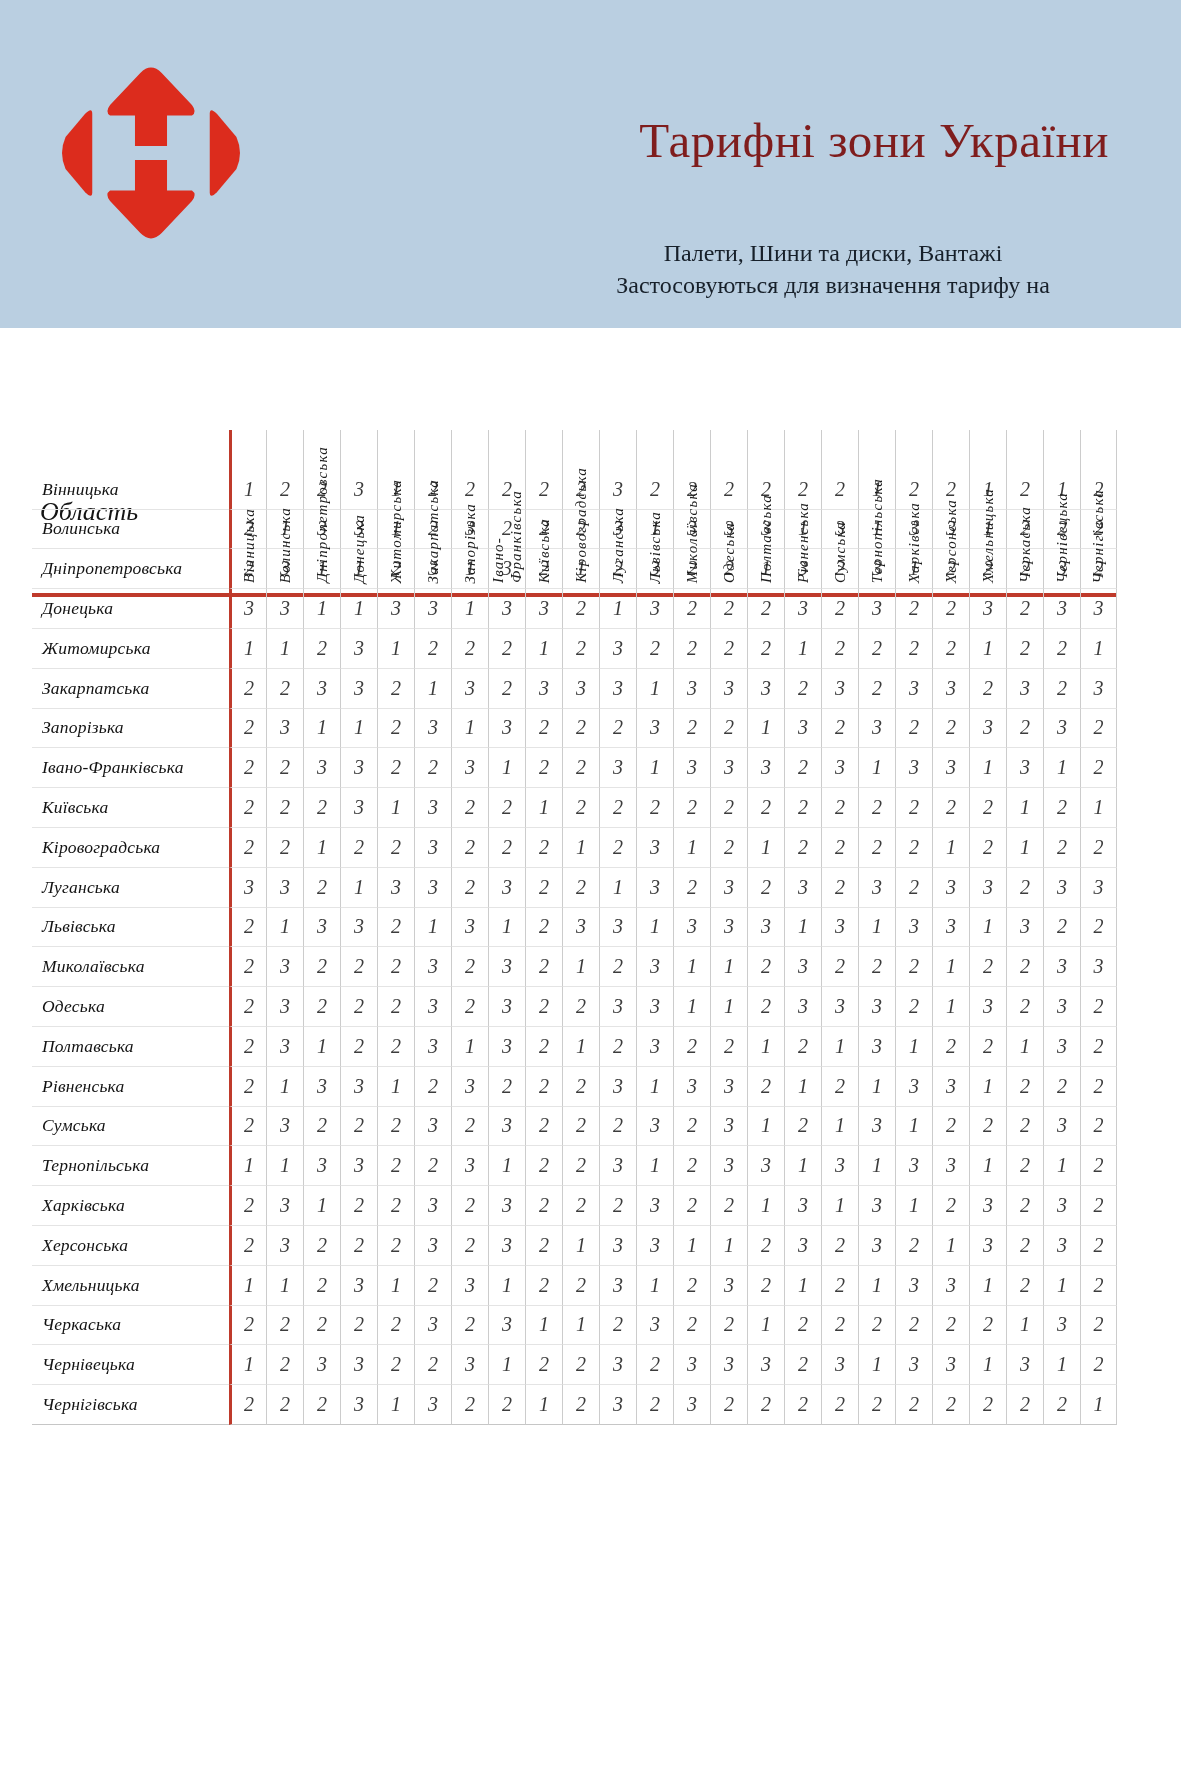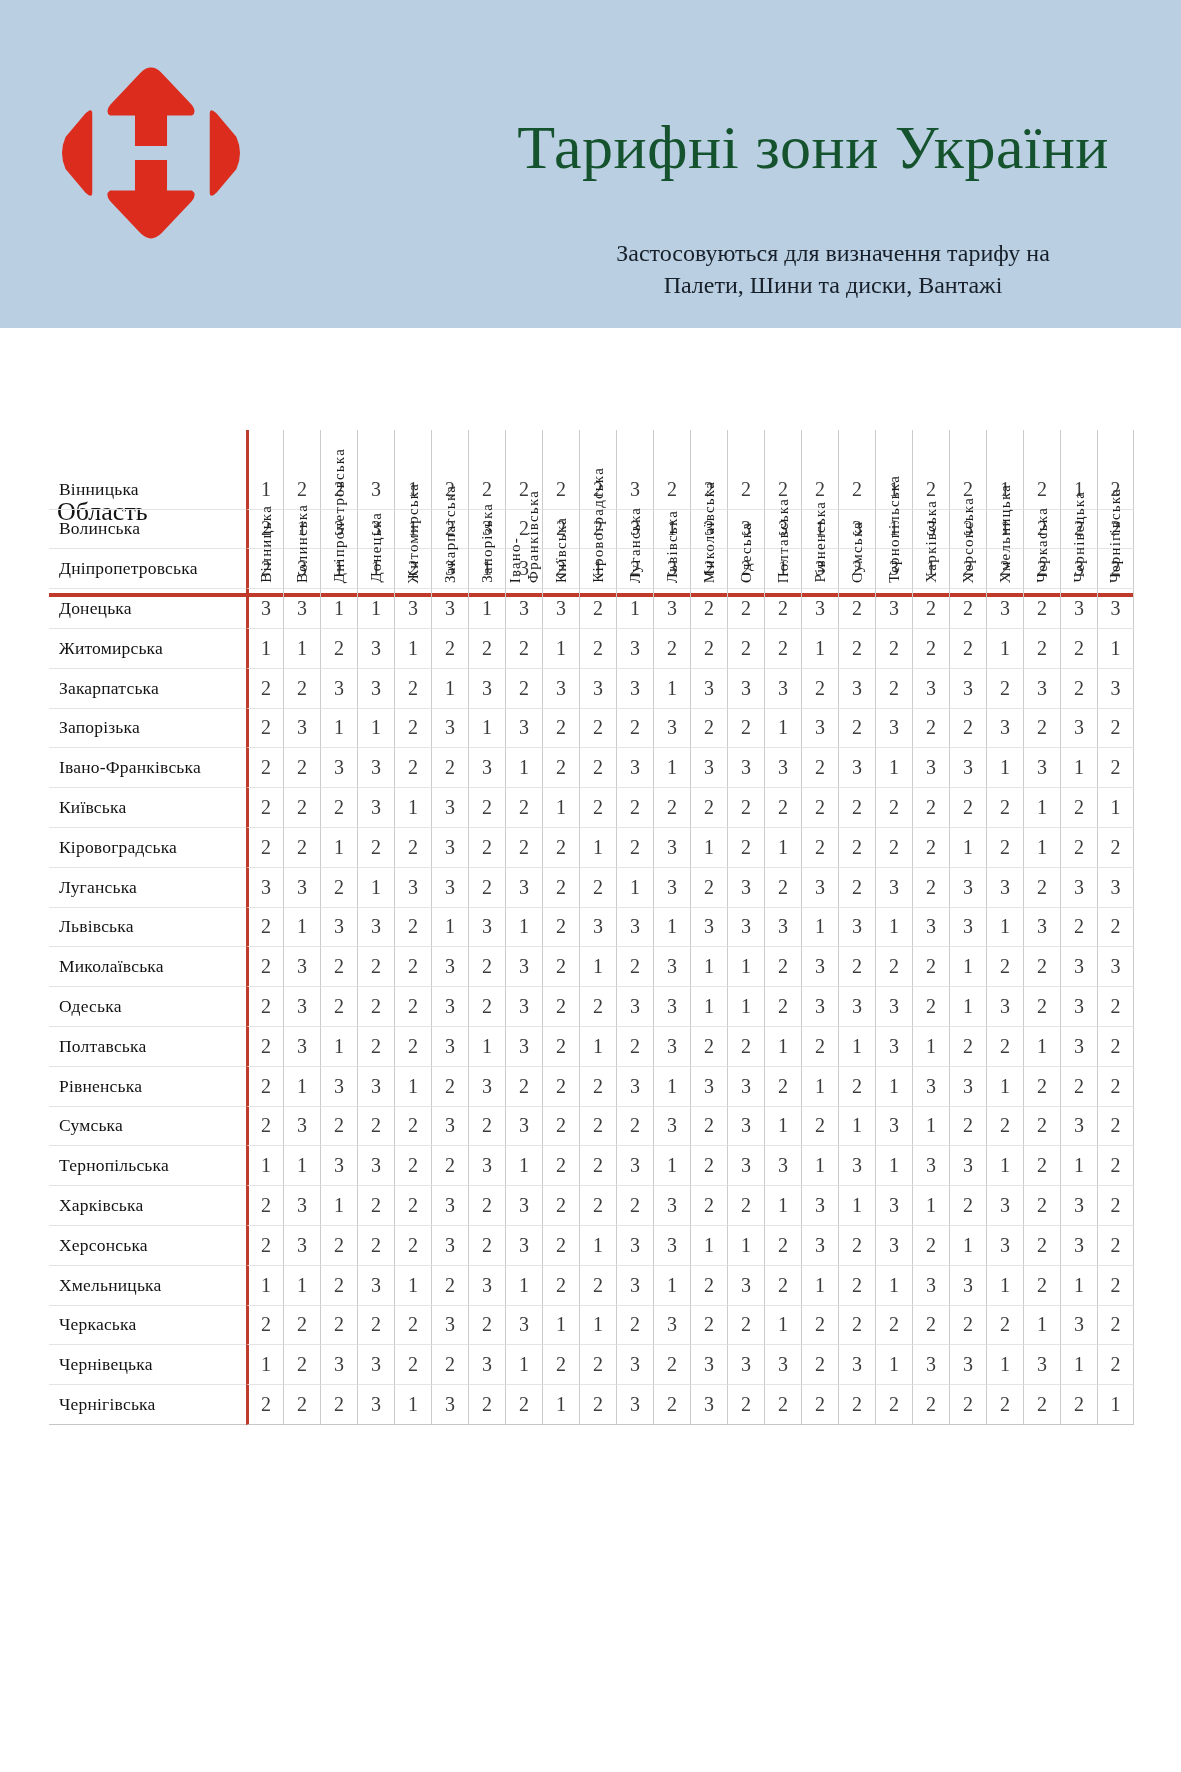--- a/index.html
+++ b/index.html
@@ -18,39 +18,40 @@
     background:#bacfe1;
   }
   .logo{
     position:absolute;left:62px;top:58px;
     width:178px;height:190px;
   }
   .title{
     position:absolute;right:72px;top:112px;
     width:760px;
     text-align:right;
-    font-size:62px;
-    color:#14532d;
+    font-size:49px;
+    color:#7f1d1d;
     letter-spacing:0.5px;
     white-space:nowrap;
   }
   .subtitle{
     position:absolute;right:48px;top:238px;
     width:600px;
     text-align:center;
     font-size:24px;
     line-height:1.32;
     color:#17202a;
   }
   .tariff-table{
-    position:absolute;left:49px;top:430px;
+    position:absolute;left:32px;top:430px;
     width:1085px;
     display:grid;
     grid-template-columns:197px repeat(24, 37px);
     grid-auto-rows:39.8px;
+    font-style:italic;
   }
   .corner{
     grid-row:1;
     height:167px;
     display:flex;align-items:center;
     padding-left:8px;box-sizing:border-box;
     border-bottom:4px solid #bf3a2b;
     font-size:26px;color:#141414;
   }
   .col-head{
@@ -113,22 +114,22 @@
 
         <path d="M50 98 Q47 98 44 95 L27 77 Q24 73 27 71 L41 71 L41 54 L59 54 L59 71 L73 71 Q76 73 73 77 L56 95 Q53 98 50 98 Z"></path>
 
         <path d="M17 28 L17 72 Q17 76 13 72 L2 59 Q-2 50 2 41 L13 28 Q17 24 17 28 Z"></path>
 
         <path d="M83 28 L83 72 Q83 76 87 72 L98 59 Q102 50 98 41 L87 28 Q83 24 83 28 Z"></path>
       </g>
     </svg>
     <div class="title">Тарифні зони України</div>
     <div class="subtitle">
+      <div>Палети, Шини та диски, Вантажі</div>
       <div>Застосовуються для визначення тарифу на</div>
-      <div>Палети, Шини та диски, Вантажі</div>
     </div>
   </div>
 
   <div class="tariff-table" id="tariff-table">
 
   <div class="corner">Область</div>
       <div class="col-head first">
         <span class="vtext">Вінницька</span>
       </div>
       <div class="col-head">

